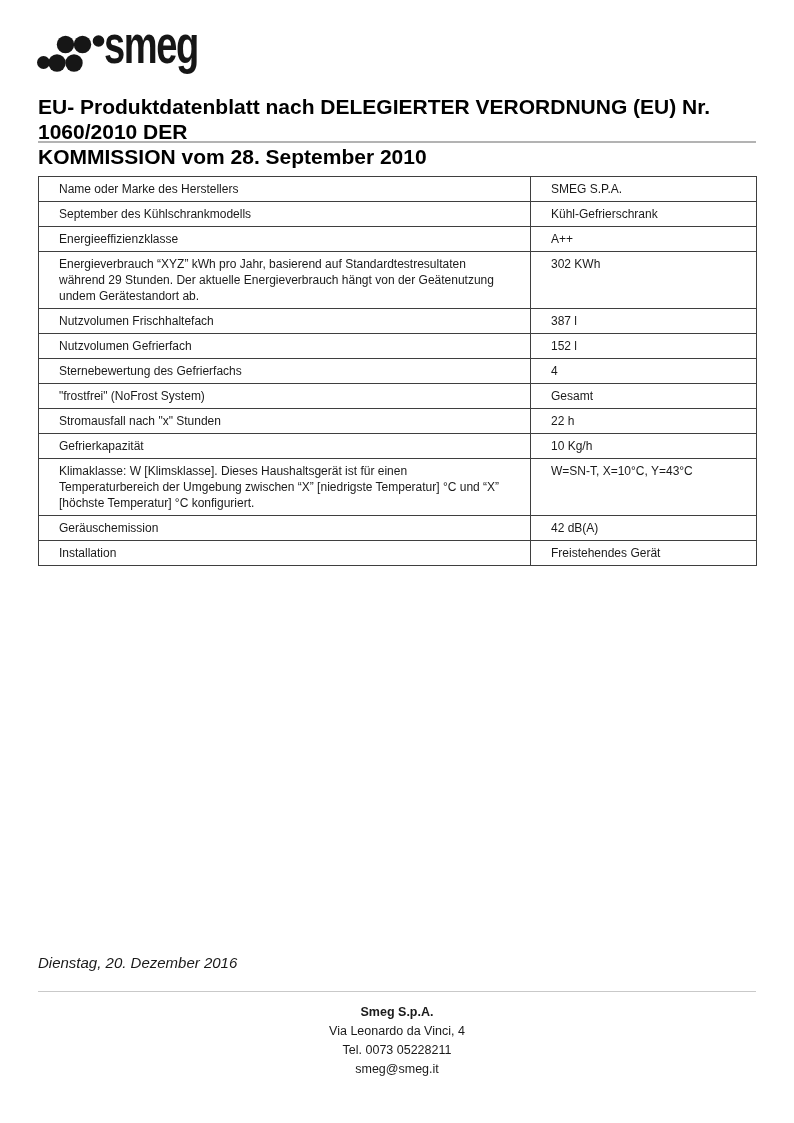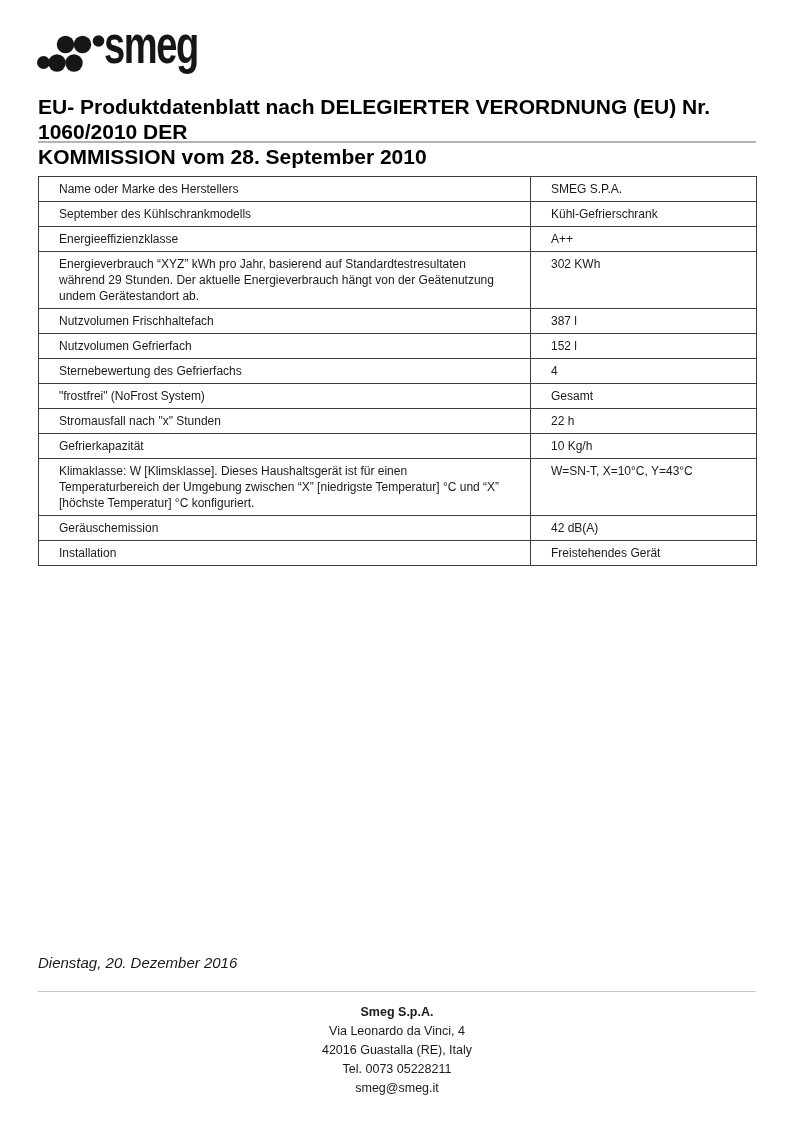--- a/index.html
+++ b/index.html
@@ -141,18 +141,17 @@
       </tr>
     </tbody>
   </table>
 
   <div class="date-line">Dienstag, 20. Dezember 2016</div>
 
   <div class="footer-rule"></div>
   <div class="footer">
     <div class="company">Smeg S.p.A.</div>
     <div>Via Leonardo da Vinci, 4</div>
-    <div>42016 Guastalla (RE), Italy</div>
     <div>Tel. 0073 05228211</div>
     <div>smeg@smeg.it</div>
   </div>
 
 </div>
 
 </body></html>

